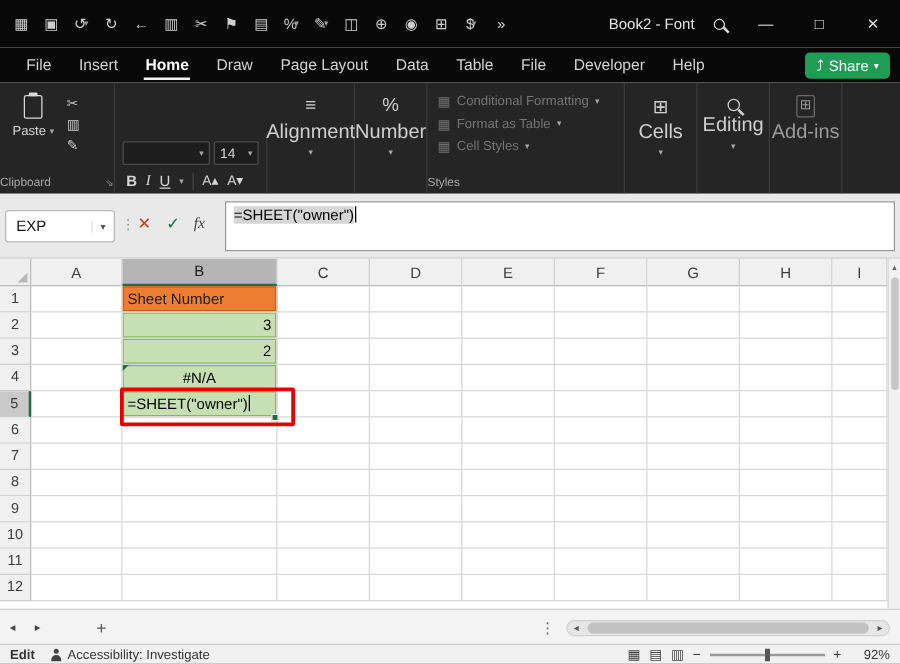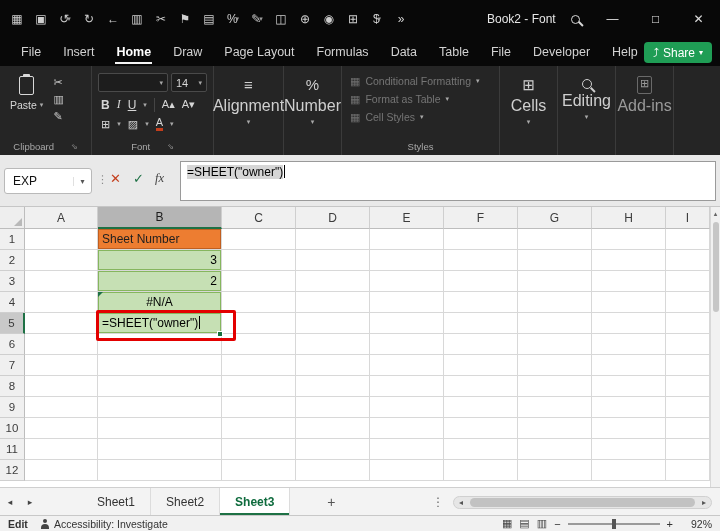--- a/index.html
+++ b/index.html
@@ -24,34 +24,34 @@
   .menu-items { display:flex; height:28px; padding-left:10px; }
   .menu-item { padding:0 11px; display:flex; align-items:center; font-size:12.5px; color:#d2d2d2; position:relative; }
   .menu-item.active { color:#ffffff; font-weight:bold; }
   .menu-item.active::after { content:""; position:absolute; left:10px; right:10px; bottom:2px; height:2px; background:#f3f3f3; }
   .share-btn { position:absolute; right:8px; top:4px; height:21px; background:#1f9d55; border-radius:4px; display:flex; align-items:center; gap:4px; padding:0 9px; color:#fff; font-size:12px; }
   .share-chev { font-size:8px; }
 
   
   .ribbon { position:absolute; left:0; top:66px; width:720px; height:89px; background:#252525; color:#d6d6d6; display:flex; }
   .rgroup { position:relative; height:89px; border-right:1px solid #3b3b3b; display:flex; flex-direction:column; }
-  .rg-label { position:absolute; bottom:3px; left:0; right:0; text-align:center; font-size:9.5px; color:#a8a8a8; display:flex; justify-content:center; align-items:center; gap:17px; }
+  .rg-label { position:absolute; bottom:3px; left:0; right:0; text-align:center; font-size:9.5px; color:#a8a8a8; display:flex; justify-content:space-between; align-items:center; gap:17px; }
   .launcher { font-size:8px; color:#8f8f8f; }
   .chev { font-size:7px; color:#a8a8a8; }
   
   .g-clip { width:92px; }
   .clip-body { display:flex; padding:8px 6px 0 10px; gap:10px; }
   .paste-btn { display:flex; flex-direction:column; align-items:center; gap:4px; }
   .clip-shape { width:15px; height:19px; border:1.5px solid #d8d8d8; border-radius:2px; position:relative; margin-top:2px; }
   .clip-shape::before { content:""; position:absolute; top:-3px; left:3px; width:7px; height:3px; background:#d8d8d8; border-radius:1px; }
   .paste-lab { font-size:10.5px; display:flex; gap:3px; align-items:center; }
   .mini-col { display:flex; flex-direction:column; gap:4px; padding-top:2px; }
   .mini-ic { font-size:11px; color:#c9c9c9; }
   
-  .g-font { width:122px; padding:7px 6px 0 6px; }
+  .g-font { width:122px; padding:7px 6px 0 6px;margin-top:40px; }
   .combo-row { display:flex; gap:3px; }
   .combo { background:#1d1d1d; border:1px solid #4a4a4a; border-radius:2px; height:19px; display:flex; align-items:center; font-size:11px; padding:0 4px; color:#d6d6d6; }
   .combo .chev { margin-left:auto; }
   .combo.name { width:70px; }
   .combo.size { width:36px; }
   .font-row { display:flex; align-items:center; gap:7px; margin-top:5px; padding-left:3px; font-size:12px; }
   .fbtn { color:#d6d6d6; }
   .fbtn.b { font-weight:bold; }
   .fbtn.i { font-style:italic; font-family:"Liberation Serif",serif; }
   .fbtn.u { text-decoration:underline; }
@@ -164,21 +164,20 @@
     </div>
   </div>
 
   <div class="menubar">
     <div class="menu-items">
         <div class="menu-item">File</div>
         <div class="menu-item">Insert</div>
         <div class="menu-item active">Home</div>
         <div class="menu-item">Draw</div>
         <div class="menu-item">Page Layout</div>
-        <div class="menu-item">Formulas</div>
         <div class="menu-item">Data</div>
         <div class="menu-item">Table</div>
         <div class="menu-item">File</div>
         <div class="menu-item">Developer</div>
         <div class="menu-item">Help</div>
       </div>
     <div class="share-btn">
       <span>⤴</span>
       <span>Share</span>
       <span class="share-chev">▾</span>
@@ -472,25 +471,20 @@
     <div class="fill-handle"></div>
     <div class="vscroll">
       <span class="arr">▴</span>
       <div class="vthumb"></div>
     </div>
   </div>
 
   <div class="tabbar">
     <span class="tab-nav">◂</span>
     <span class="tab-nav">▸</span>
-    <div class="tabs">
-        <div class="sheet-tab">Sheet1</div>
-        <div class="sheet-tab">Sheet2</div>
-        <div class="sheet-tab active">Sheet3</div>
-      </div>
     <div class="add-tab">+</div>
     <span class="tab-dots">⋮</span>
     <div class="hscroll">
       <span class="arr">◂</span>
       <div class="hthumb"></div>
       <span class="arr">▸</span>
     </div>
   </div>
 
   <div class="statusbar">

